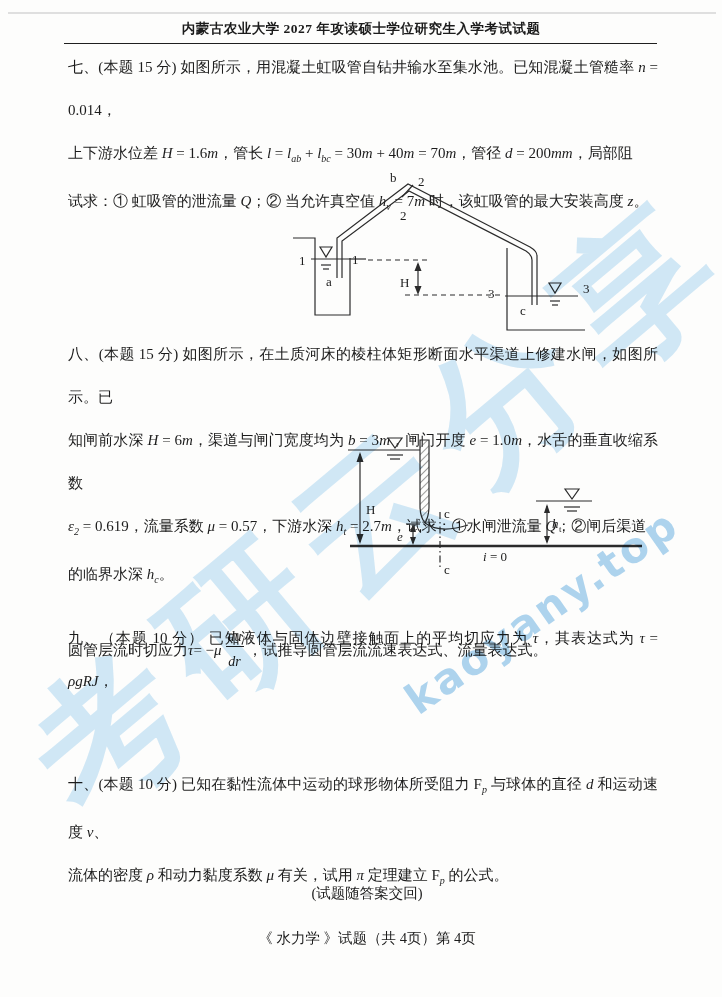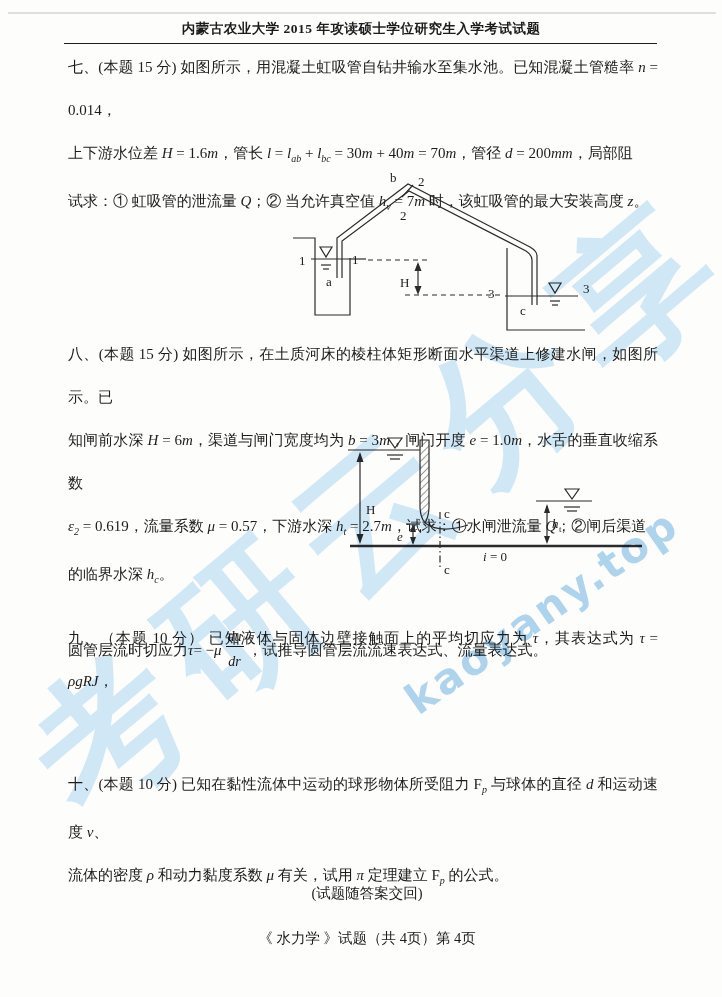--- a/index.html
+++ b/index.html
@@ -37,21 +37,21 @@
     color:rgba(110,178,227,.55); transform:rotate(-35deg);
     font-family:"DejaVu Sans","Liberation Sans",sans-serif; }
 </style>
 </head>
 <body>
 
 <div class="page">
 
   <div class="scan-line"></div>
 
-  <div class="hdr">内蒙古农业大学 2015 年攻读硕士学位研究生入学考试试题</div>
+  <div class="hdr">内蒙古农业大学 2027 年攻读硕士学位研究生入学考试试题</div>
   <div class="hdr-rule"></div>
 
   <div class="qblock" style="top:46px;">
     <div class="qline"><span>七、(本题 15 分) 如图所示，用混凝土虹吸管自钻井输水至集水池。已知混凝土管糙率 </span><span class="v">n</span><span> = 0.014，</span></div>
     <div class="qline"><span>上下游水位差 </span><span class="v">H</span><span> = 1.6</span><span class="v">m</span><span>，管长 </span><span class="v">l</span><span> = </span><span class="v">l</span><span class="sb">ab</span><span> + </span><span class="v">l</span><span class="sb">bc</span><span> = 30</span><span class="v">m</span><span> + 40</span><span class="v">m</span><span> = 70</span><span class="v">m</span><span>，管径 </span><span class="v">d</span><span> = 200</span><span class="v">mm</span><span>，局部阻</span></div>
     <div class="qline"><span>试求：① 虹吸管的泄流量 </span><span class="v">Q</span><span>；② 当允许真空值 </span><span class="v">h</span><span class="sb">v</span><span> = 7</span><span class="v">m</span><span> 时，该虹吸管的最大安装高度 </span><span class="v">z</span><span>。</span></div>
   </div>
 
   <svg class="fig" style="left:280px; top:168px;" width="390" height="170" viewBox="0 0 390 170">
     <g stroke="#2b2b2b" stroke-width="1.2" fill="none">

